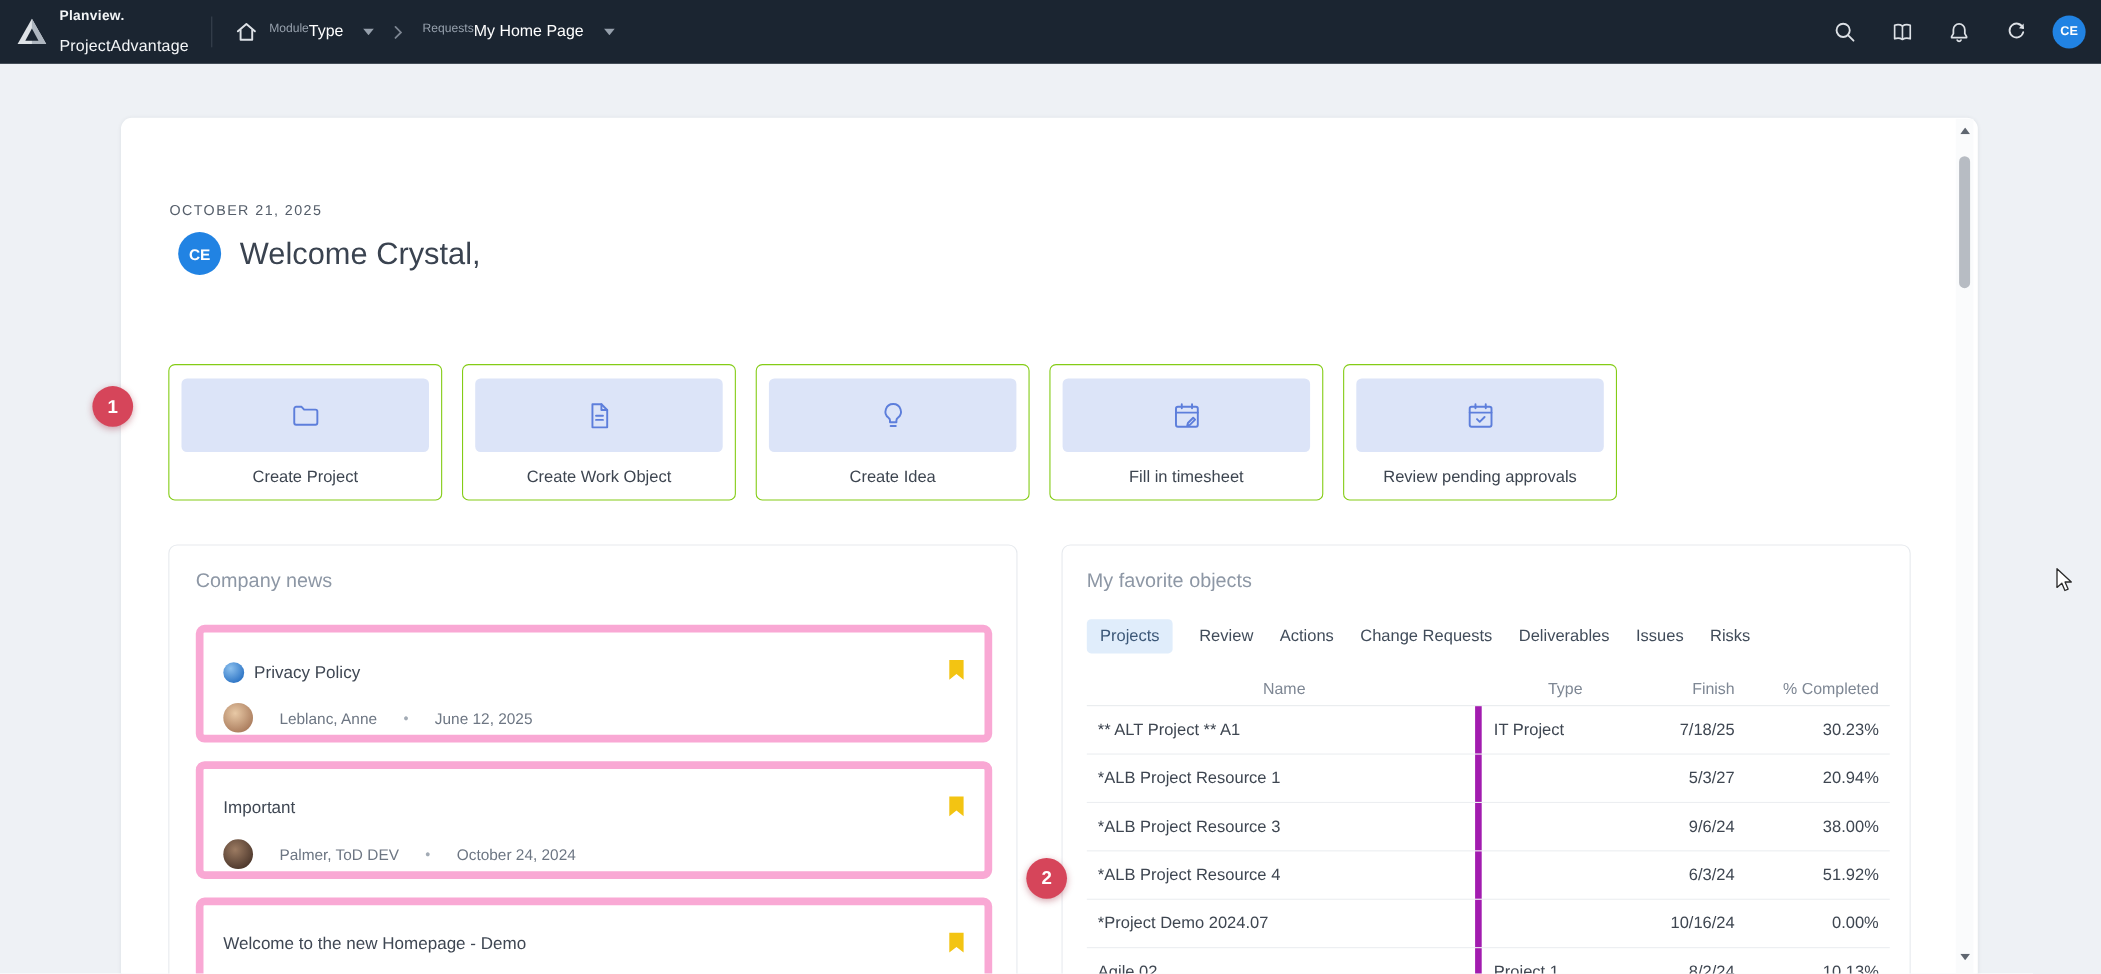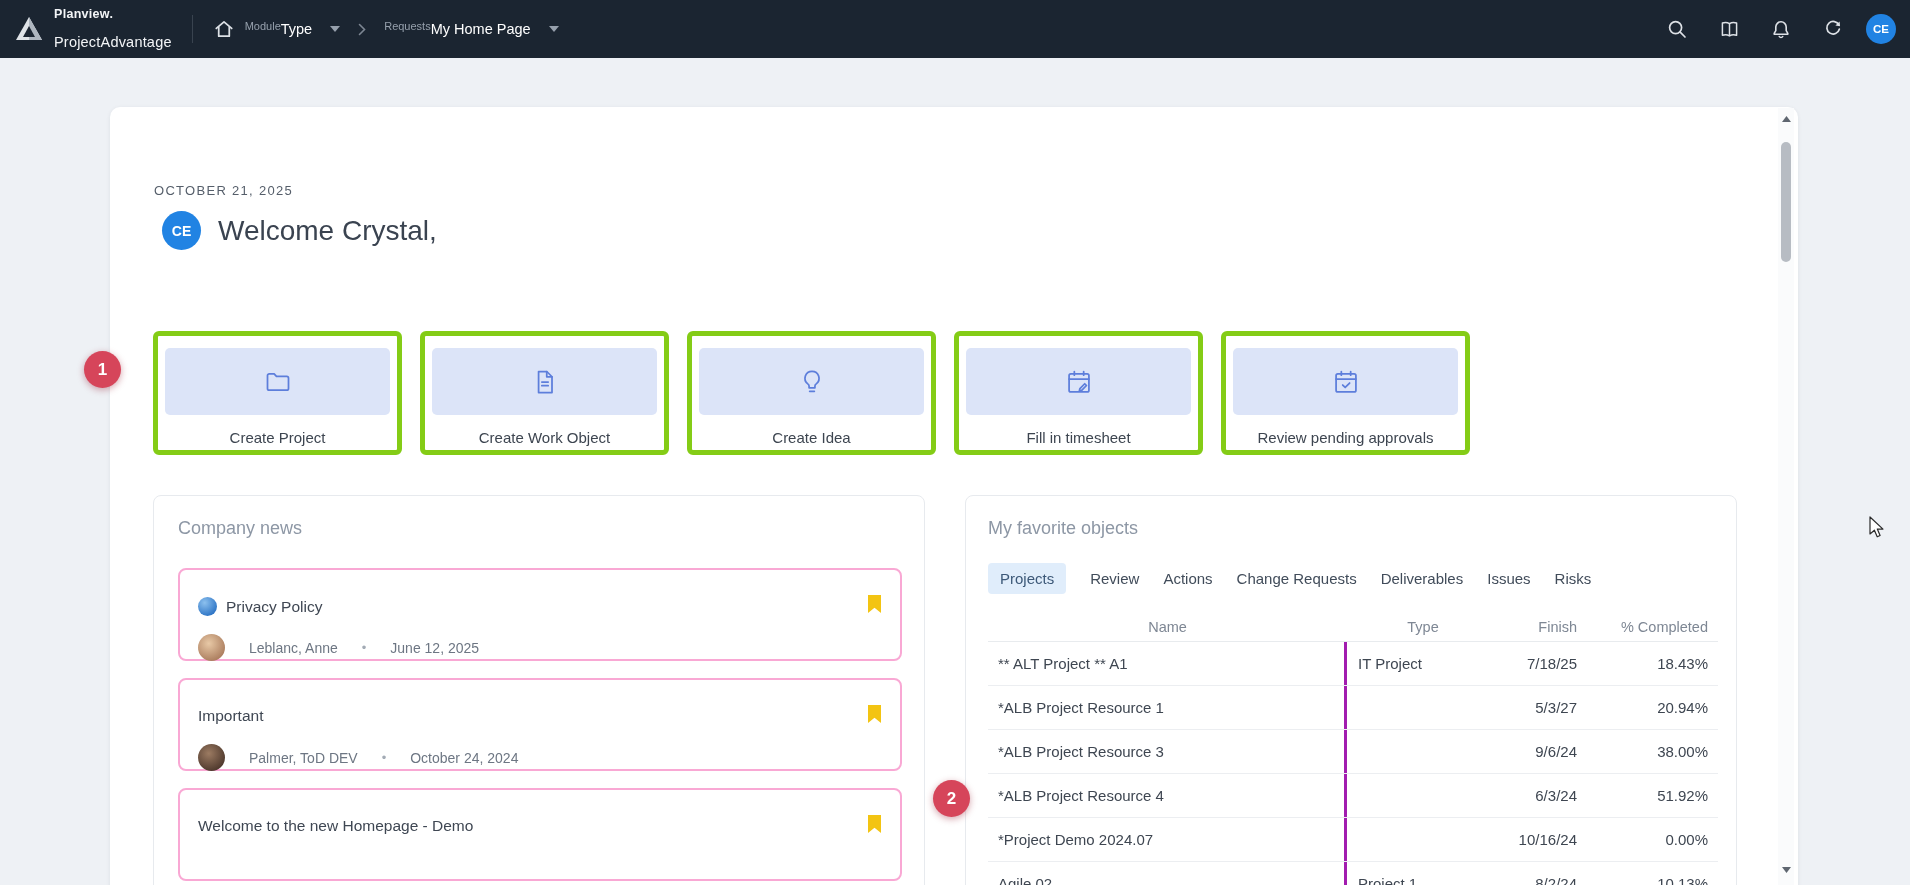--- a/index.html
+++ b/index.html
@@ -45,21 +45,21 @@
   .welcome-row { position:absolute; left:52px; top:104px; display:flex; align-items:center; gap:17px; }
   .welcome-avatar {
     width:39px; height:39px; border-radius:50%; background:#2183e3; color:#fff;
     font-size:14px; font-weight:700; display:flex; align-items:center; justify-content:center;
   }
   .welcome-text { font-size:28px; color:#3a4350; font-weight:400; }
 
   
   .qa-row { position:absolute; left:43px; top:224px; display:flex; gap:18px; }
   .qa-card {
-    width:249px; height:124px; background:#fff; border:5px solid #84cc16; border-radius:6px;
+    width:249px; height:124px; background:#fff; border:1px solid #84cc16; border-radius:6px;
     display:flex; flex-direction:column; align-items:center; padding-top:12px; cursor:pointer;
   }
   .qa-rect {
     width:225px; height:67px; background:#dce4f8; border-radius:5px;
     display:flex; align-items:center; justify-content:center;
   }
   .qa-label { margin-top:14px; font-size:15px; color:#3d4550; }
 
   
   .panel {
@@ -67,21 +67,21 @@
     border:1px solid #e7eaee; border-radius:8px;
   }
   .news-panel { left:43px; }
   .fav-panel { left:855px; }
   .panel-title { position:absolute; font-size:18px; color:#8d97a5; font-weight:400; }
   .news-panel .panel-title { left:24px; top:22px; }
   .fav-panel .panel-title { left:22px; top:22px; }
 
   
   .news-list { position:absolute; left:24px; top:72px; width:724px; display:flex; flex-direction:column; gap:17px; }
-  .news-item { position:relative; border:2px solid #f9a8d4; border-radius:8px; height:93px; cursor:pointer; background:#fff; }
+  .news-item { position:relative; border:7px solid #f9a8d4; border-radius:8px; height:107px; cursor:pointer; background:#fff; }
   .ni-top { position:absolute; left:18px; top:27px; display:flex; align-items:center; gap:9px; }
   .ni-globe { width:19px; height:19px; border-radius:50%; background:radial-gradient(circle at 35% 30%, #8cc0ee, #2f76c6 75%); }
   .ni-title { font-size:15.5px; color:#3f4753; }
   .ni-bookmark { position:absolute; right:18px; top:24px; cursor:pointer; }
   .ni-meta { position:absolute; left:18px; top:64px; display:flex; align-items:center; gap:24px; }
   .ni-avatar { width:27px; height:27px; border-radius:50%; }
   .av-photo-1 { background:radial-gradient(circle at 40% 35%, #e8c9a6, #a8795a 80%); }
   .av-photo-2 { background:radial-gradient(circle at 40% 35%, #9c7b62, #4a352a 80%); }
   .ni-name, .ni-date { font-size:14px; color:#6d7683; }
   .ni-dot { color:#a3abb5; font-size:13px; }
@@ -90,21 +90,21 @@
   .tabs { position:absolute; left:22px; top:66px; display:flex; align-items:center; gap:24px; height:32px; }
   .tab { font-size:15px; color:#414c5a; cursor:pointer; white-space:nowrap; }
   .tab.active { background:#e0edfb; color:#3c5878; padding:7px 12px; border-radius:4px; }
   .ftable { position:absolute; left:22px; top:116px; width:730px; }
   .fth { display:flex; height:30px; align-items:center; border-bottom:1px solid #e8ebee; color:#7e8794; font-size:14.5px; }
   .h-name { width:359px; text-align:center; }
   .h-type { width:152px; text-align:center; }
   .h-finish { width:88px; text-align:right; padding-right:10px; }
   .h-pct { width:131px; text-align:right; padding-right:10px; }
   .ftr { display:flex; height:44px; align-items:center; border-bottom:1px solid #eceef1; font-size:15px; color:#3e4651; cursor:pointer; }
-  .c-name { width:359px; padding-left:10px; border-right:3px solid #a21caf; align-self:stretch; display:flex; align-items:center; }
+  .c-name { width:359px; padding-left:10px; border-right:6px solid #a21caf; align-self:stretch; display:flex; align-items:center; }
   .c-type { width:152px; padding-left:11px; }
   .c-finish { width:88px; text-align:right; padding-right:10px; }
   .c-pct { width:131px; text-align:right; padding-right:10px; }
 
   
   .scrollbar { position:absolute; left:1778px; top:108px; width:16px; height:777px; background:#fafbfc; z-index:6; }
   .sb-up { position:absolute; top:4px; left:0; width:16px; height:14px; display:flex; align-items:center; justify-content:center; cursor:pointer; }
   .sb-down { position:absolute; bottom:8px; left:0; width:16px; height:14px; display:flex; align-items:center; justify-content:center; cursor:pointer; }
   .sb-thumb { position:absolute; top:34px; left:3px; width:10px; height:120px; background:#b7bcc3; border-radius:5px; cursor:pointer; }
 
@@ -344,21 +344,21 @@
         <span class="h-name">Name</span>
         <span class="h-type">Type</span>
         <span class="h-finish">Finish</span>
         <span class="h-pct">% Completed</span>
       </div>
 
       <div class="ftr">
         <span class="c-name">** ALT Project ** A1</span>
         <span class="c-type">IT Project</span>
         <span class="c-finish">7/18/25</span>
-        <span class="c-pct">18.43%</span>
+        <span class="c-pct">30.23%</span>
       </div>
       <div class="ftr">
         <span class="c-name">*ALB Project Resource 1</span>
         <span class="c-type"></span>
         <span class="c-finish">5/3/27</span>
         <span class="c-pct">20.94%</span>
       </div>
       <div class="ftr">
         <span class="c-name">*ALB Project Resource 3</span>
         <span class="c-type"></span>

